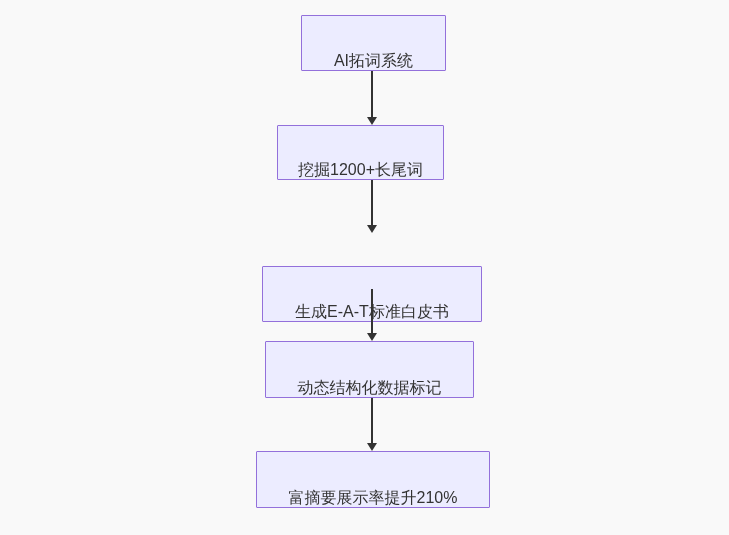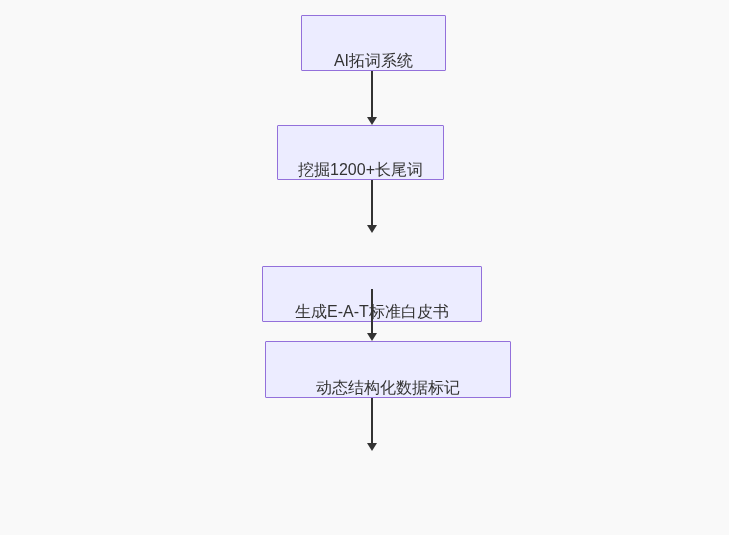--- a/index.html
+++ b/index.html
@@ -79,23 +79,26 @@
 
   <div class="node" style="left:262px; top:233px; width:220px; height:56px;margin-top:33px;">
     <span>生成E-A-T标准白皮书</span>
   </div>
 
   <div class="arrow" style="left:366px; top:289px; height:52px;">
     <div class="arrow-line"></div>
     <div class="arrow-head"></div>
   </div>
 
-  <div class="node" style="left:265px; top:341px; width:246px; height:57px;">
+  <div class="node" style="left:265px; top:341px; width:209px; height:57px;">
     <span>动态结构化数据标记</span>
   </div>
 
   <div class="arrow" style="left:366px; top:398px; height:53px;">
     <div class="arrow-line"></div>
     <div class="arrow-head"></div>
   </div>
 
+  <div class="node" style="left:256px; top:451px; width:234px; height:57px;">
+    <span>富摘要展示率提升210%</span>
+  </div>
 
 </div>
 
 </body></html>

